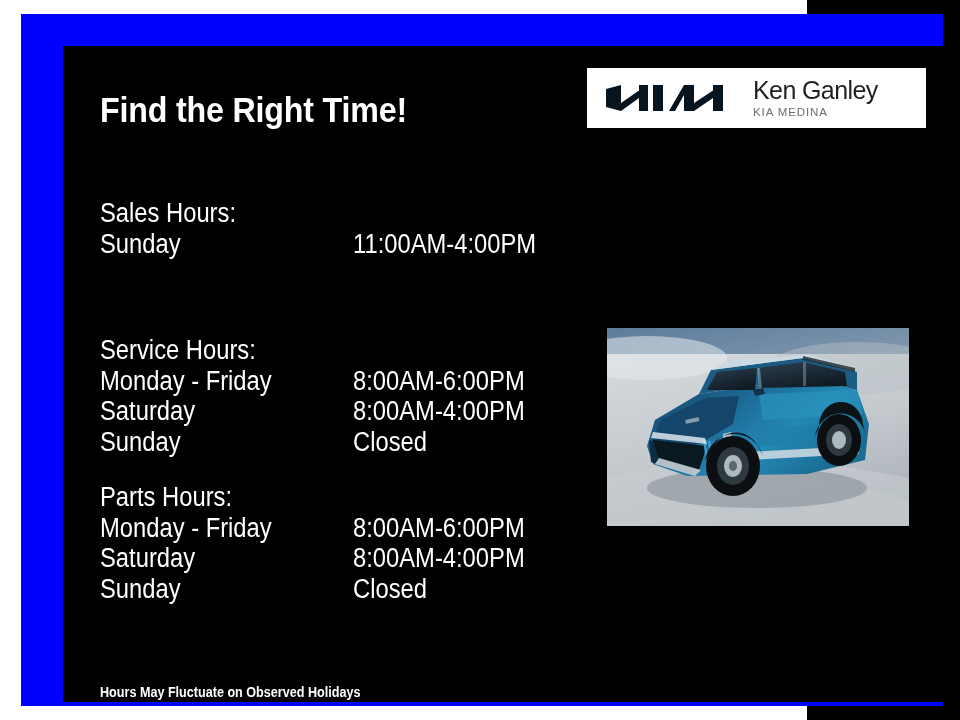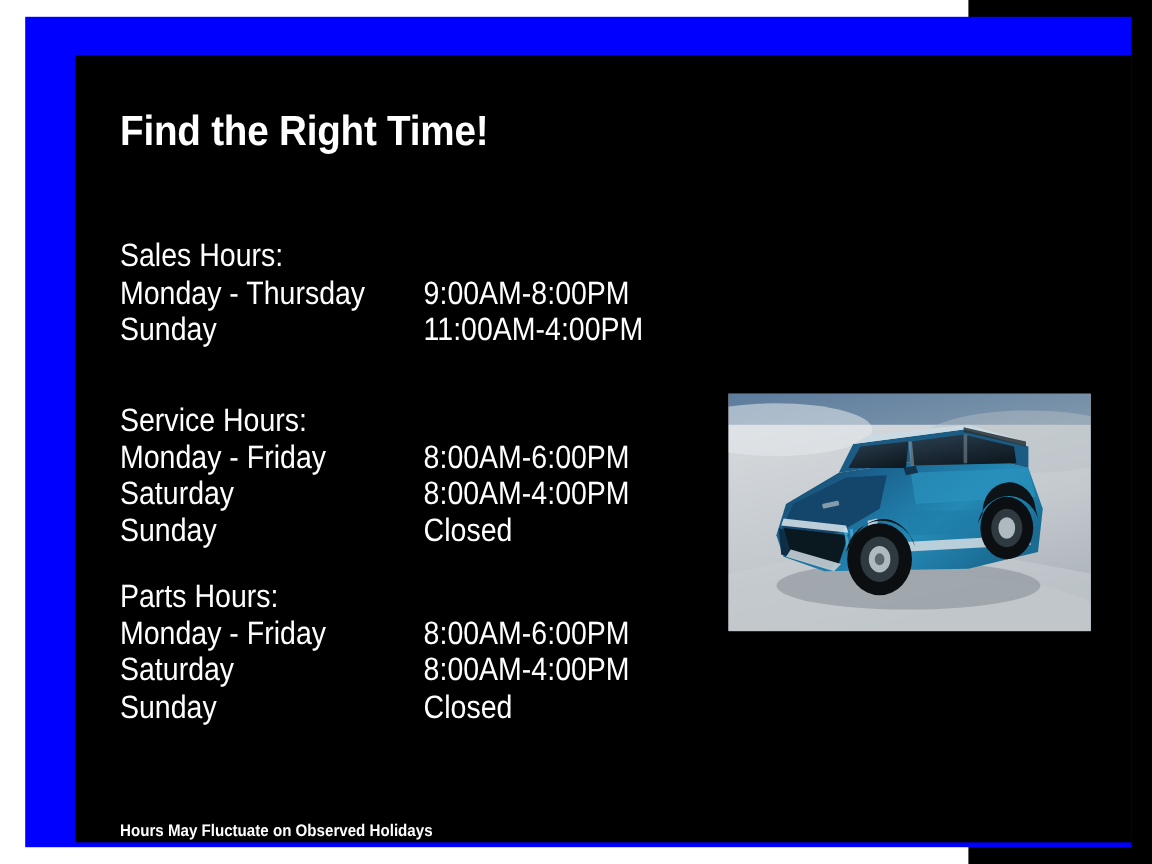--- a/index.html
+++ b/index.html
@@ -169,24 +169,20 @@
 <div id="slide">
 
   <div id="blue-frame">
     <div id="content-area">
 
       <div id="headline">Find the Right Time!</div>
 
       <div class="hours-block" id="block-sales">
         <span class="block-title">Sales Hours:</span>
         <span class="hours-row">
-          <span class="row-day">Monday - Thursday</span>
-          <span class="row-time">9:00AM-8:00PM</span>
-        </span>
-        <span class="hours-row">
           <span class="row-day">Sunday</span>
           <span class="row-time">11:00AM-4:00PM</span>
         </span>
       </div>
 
       <div class="hours-block" id="block-service">
         <span class="block-title">Service Hours:</span>
         <span class="hours-row">
           <span class="row-day">Monday - Friday</span>
           <span class="row-time">8:00AM-6:00PM</span>
@@ -212,20 +208,32 @@
           <span class="row-time">8:00AM-4:00PM</span>
         </span>
         <span class="hours-row">
           <span class="row-day">Sunday</span>
           <span class="row-time">Closed</span>
         </span>
       </div>
 
       <div id="footnote">Hours May Fluctuate on Observed Holidays</div>
 
+      <div id="logo-box">
+        <svg id="kia-mark" viewBox="0 0 128 32">
+          <path fill="#05141F" d="M5 7 L20 3 L20 21 L38 8.5 L38 3 L47 3 L47 29 L38 29 L38 16 L20 29 L5 25 Z"></path>
+          <path fill="#05141F" d="M52 3 L62 3 L62 29 L52 29 Z"></path>
+          <path fill="#05141F" d="M68 29 L83 3 L93 3 L93 21 L112 8.5 L112 3 L122 3 L122 29 L112 29 L112 16 L93 29 L83 29 L83 13 L74 29 Z"></path>
+        </svg>
+        <div id="logo-divider"></div>
+        <div id="dealer-names">
+          <div id="dealer-name">Ken Ganley</div>
+          <div id="dealer-sub">KIA MEDINA</div>
+        </div>
+      </div>
 
       <div id="car-photo">
         <svg width="302" height="198" viewBox="0 0 302 198">
           <defs>
             <linearGradient id="sky" x1="0" y1="0" x2="0.3" y2="1">
               <stop offset="0" stop-color="#5C7C9C"></stop>
               <stop offset="0.55" stop-color="#8FA3B4"></stop>
               <stop offset="1" stop-color="#C6CBD0"></stop>
             </linearGradient>
             <linearGradient id="ground" x1="0" y1="0" x2="0.4" y2="1">

